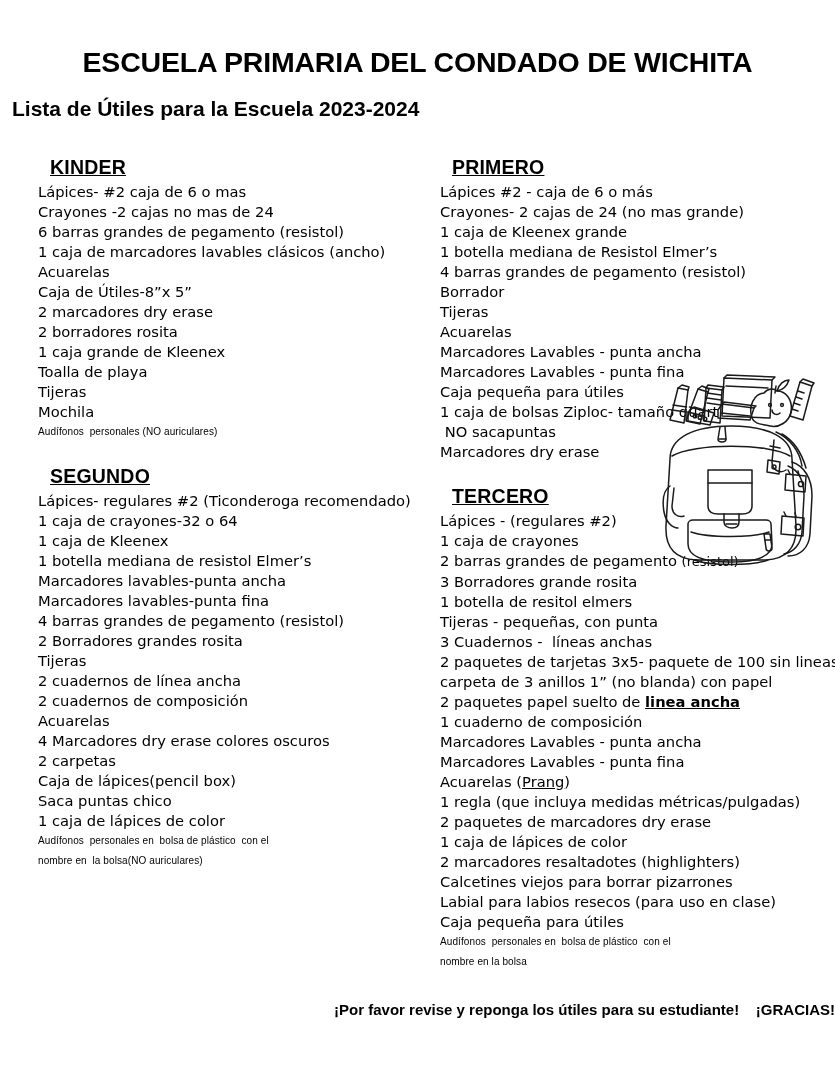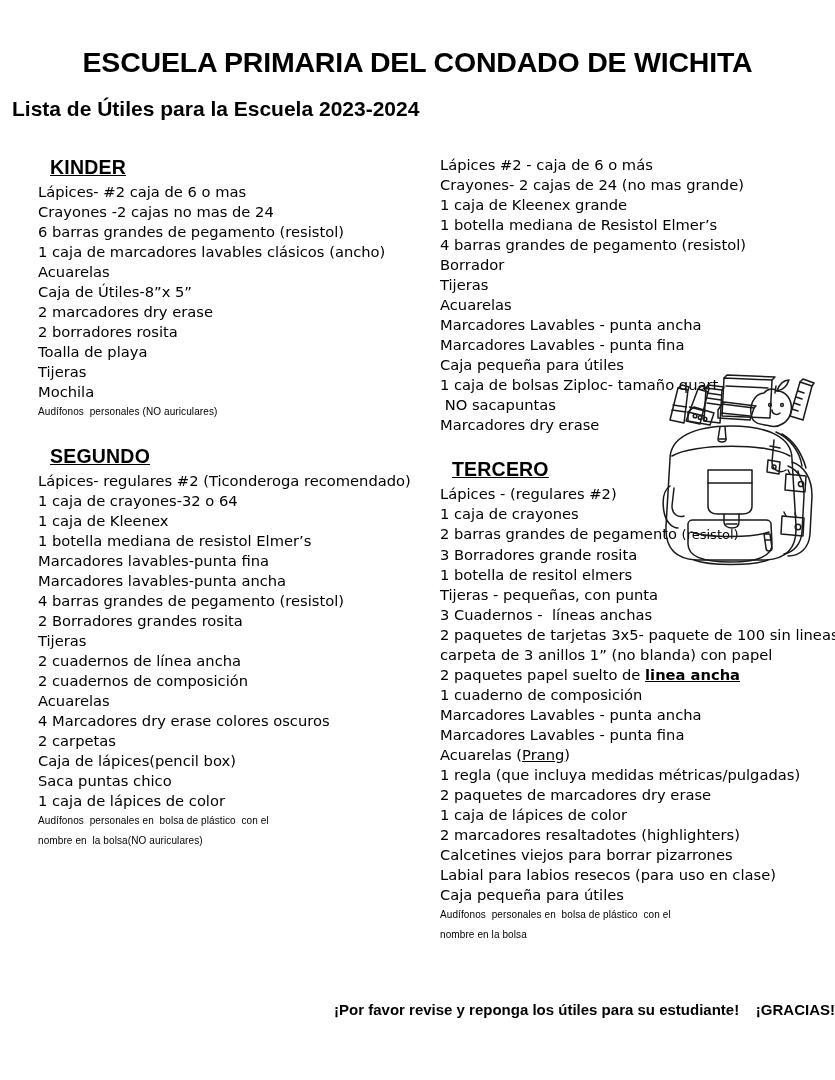--- a/index.html
+++ b/index.html
@@ -137,57 +137,61 @@
       </div>
       <div>
         <div class="item">Lápices- #2 caja de 6 o mas</div>
         <div class="item">Crayones -2 cajas no mas de 24</div>
         <div class="item">6 barras grandes de pegamento (resistol)</div>
         <div class="item">1 caja de marcadores lavables clásicos (ancho)</div>
         <div class="item">Acuarelas</div>
         <div class="item">Caja de Útiles-8”x 5”</div>
         <div class="item">2 marcadores dry erase</div>
         <div class="item">2 borradores rosita</div>
+        <div class="item">1 caja grande de Kleenex</div>
         <div class="item">Toalla de playa</div>
         <div class="item">Tijeras</div>
         <div class="item">Mochila</div>
         <div class="item alt">Audífonos  personales (NO auriculares)</div>
       </div>
     </div>
 
     <div class="section">
       <div class="title-row">
         <span class="section-title">SEGUNDO</span>
       </div>
       <div>
         <div class="item">Lápices- regulares #2 (Ticonderoga recomendado)</div>
         <div class="item">1 caja de crayones-32 o 64</div>
         <div class="item">1 caja de Kleenex</div>
         <div class="item">1 botella mediana de resistol Elmer’s</div>
+        <div class="item">Marcadores lavables-punta ancha</div>
         <div class="item">Marcadores lavables-punta fina</div>
-        <div class="item">Marcadores lavables-punta ancha</div>
         <div class="item">4 barras grandes de pegamento (resistol)</div>
         <div class="item">2 Borradores grandes rosita</div>
         <div class="item">Tijeras</div>
         <div class="item">2 cuadernos de línea ancha</div>
         <div class="item">2 cuadernos de composición</div>
         <div class="item">Acuarelas</div>
         <div class="item">4 Marcadores dry erase colores oscuros</div>
         <div class="item">2 carpetas</div>
         <div class="item">Caja de lápices(pencil box)</div>
         <div class="item">Saca puntas chico</div>
         <div class="item">1 caja de lápices de color</div>
         <div class="item alt">Audífonos  personales en  bolsa de plástico  con el</div>
         <div class="item alt">nombre en  la bolsa(NO auriculares)</div>
       </div>
     </div>
   </div>
 
   <div class="col col-right">
     <div class="section">
+      <div class="title-row">
+        <span class="section-title">PRIMERO</span>
+      </div>
       <div>
         <div class="item">Lápices #2 - caja de 6 o más</div>
         <div class="item">Crayones- 2 cajas de 24 (no mas grande)</div>
         <div class="item">1 caja de Kleenex grande</div>
         <div class="item">1 botella mediana de Resistol Elmer’s</div>
         <div class="item">4 barras grandes de pegamento (resistol)</div>
         <div class="item">Borrador</div>
         <div class="item">Tijeras</div>
         <div class="item">Acuarelas</div>
         <div class="item">Marcadores Lavables - punta ancha</div>

